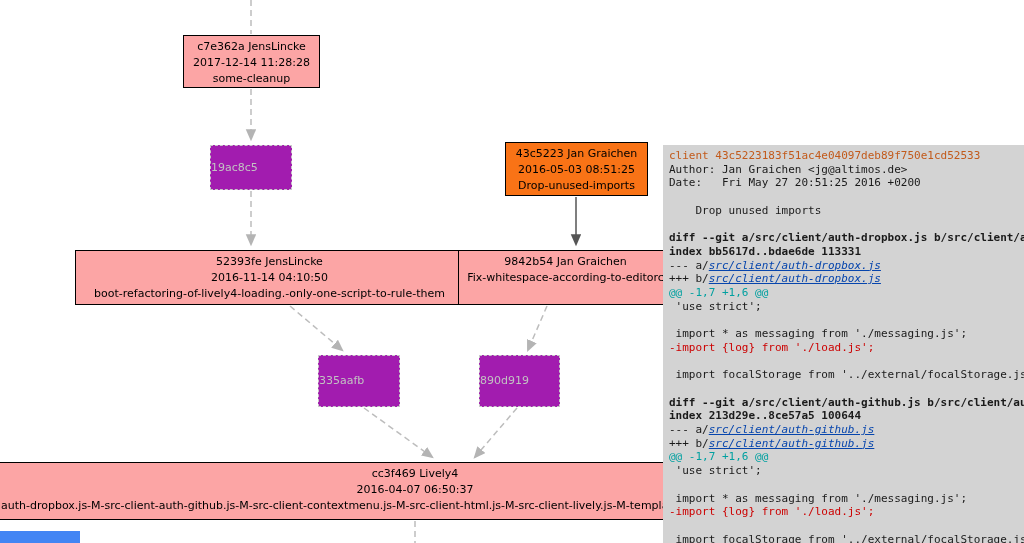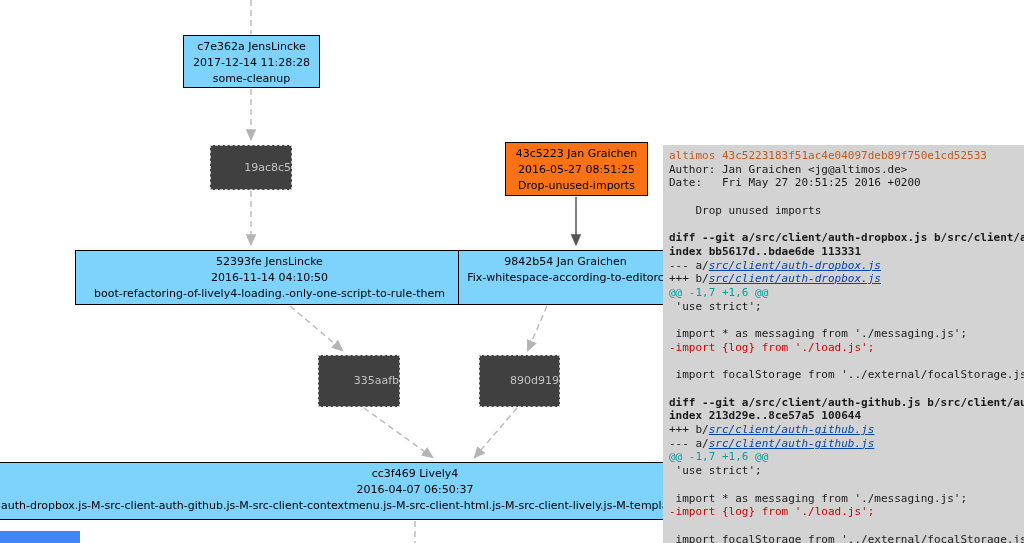--- a/index.html
+++ b/index.html
@@ -9,40 +9,40 @@
     background:#ffffff;
     font-family:"DejaVu Sans", sans-serif;
     overflow:hidden;
   }
   .stage { position:absolute; inset:0; width:1024px; height:543px; }
   svg.edges { position:absolute; left:0; top:0; z-index:0; }
 
   .node {
     position:absolute;
     border:1px solid #000;
-    background:#7dd3fc;
+    background:#fca5a5;
     text-align:center;
     font-size:11px;
     line-height:16px;
     padding-top:3px;
     z-index:1;
     overflow:hidden;
     white-space:nowrap;
     color:#000;
     cursor:default;
   }
   .node.selected { background:#f97316; }
   .node.ghost {
     border:1px dashed #c9c9c9;
     color:#c2c2c2;
     display:flex;
     align-items:center;
-    justify-content:flex-end;
+    justify-content:flex-start;
     padding-top:0;
-    background:#404040;
+    background:#a21caf;
   }
   .node .line3-long {
     text-align:left;
     padding-left:250px;
     white-space:nowrap;
   }
 
   .panel {
     position:absolute;
     left:663px; top:145px;
@@ -101,21 +101,21 @@
     <div>2017-12-14 11:28:28</div>
     <div>some-cleanup</div>
   </div>
 
   <div class="node ghost" style="left:210px; top:145px; width:82px; height:45px;">
     <span>19ac8c5</span>
   </div>
 
   <div class="node selected" style="left:505px; top:142px; width:143px; height:54px;">
     <div>43c5223 Jan Graichen</div>
-    <div>2016-05-27 08:51:25</div>
+    <div>2016-05-03 08:51:25</div>
     <div>Drop-unused-imports</div>
   </div>
 
   <div class="node" style="left:75px; top:250px; width:389px; height:55px;">
     <div>52393fe JensLincke</div>
     <div>2016-11-14 04:10:50</div>
     <div>boot-refactoring-of-lively4-loading.-only-one-script-to-rule-them</div>
   </div>
 
   <div class="node" style="left:458px; top:250px; width:215px; height:55px;">
@@ -134,42 +134,42 @@
   <div class="node" style="left:-250px; top:462px; width:1330px; height:58px;">
     <div>cc3f469 Lively4</div>
     <div>2016-04-07 06:50:37</div>
     <div class="line3-long">auth-dropbox.js-M-src-client-auth-github.js-M-src-client-contextmenu.js-M-src-client-html.js-M-src-client-lively.js-M-templates-</div>
   </div>
 
   <div class="bluebar"></div>
 
   <div class="panel">
     <div>
-        <div class="dline commit">altimos 43c5223183f51ac4e04097deb89f750e1cd52533</div>
+        <div class="dline commit">client 43c5223183f51ac4e04097deb89f750e1cd52533</div>
         <div class="dline plain">Author: Jan Graichen &lt;jg@altimos.de&gt;</div>
         <div class="dline plain">Date:   Fri May 27 20:51:25 2016 +0200</div>
         <div class="dline blank">&nbsp;</div>
         <div class="dline plain">    Drop unused imports</div>
         <div class="dline blank">&nbsp;</div>
         <div class="dline bold">diff --git a/src/client/auth-dropbox.js b/src/client/auth-dropbox.js</div>
         <div class="dline bold">index bb5617d..bdae6de 113331</div>
         <div class="dline link"><span>--- a/</span><span class="dlink">src/client/auth-dropbox.js</span></div>
         <div class="dline link"><span>+++ b/</span><span class="dlink">src/client/auth-dropbox.js</span></div>
         <div class="dline hunk">@@ -1,7 +1,6 @@</div>
         <div class="dline plain"> 'use strict';</div>
         <div class="dline blank">&nbsp;</div>
         <div class="dline plain"> import * as messaging from './messaging.js';</div>
         <div class="dline removed">-import {log} from './load.js';</div>
         <div class="dline blank">&nbsp;</div>
         <div class="dline plain"> import focalStorage from '../external/focalStorage.js';</div>
         <div class="dline blank">&nbsp;</div>
         <div class="dline bold">diff --git a/src/client/auth-github.js b/src/client/auth-github.js</div>
         <div class="dline bold">index 213d29e..8ce57a5 100644</div>
+        <div class="dline link"><span>--- a/</span><span class="dlink">src/client/auth-github.js</span></div>
         <div class="dline link"><span>+++ b/</span><span class="dlink">src/client/auth-github.js</span></div>
-        <div class="dline link"><span>--- a/</span><span class="dlink">src/client/auth-github.js</span></div>
         <div class="dline hunk">@@ -1,7 +1,6 @@</div>
         <div class="dline plain"> 'use strict';</div>
         <div class="dline blank">&nbsp;</div>
         <div class="dline plain"> import * as messaging from './messaging.js';</div>
         <div class="dline removed">-import {log} from './load.js';</div>
         <div class="dline blank">&nbsp;</div>
         <div class="dline plain"> import focalStorage from '../external/focalStorage.js';</div>
       </div>
   </div>
 

